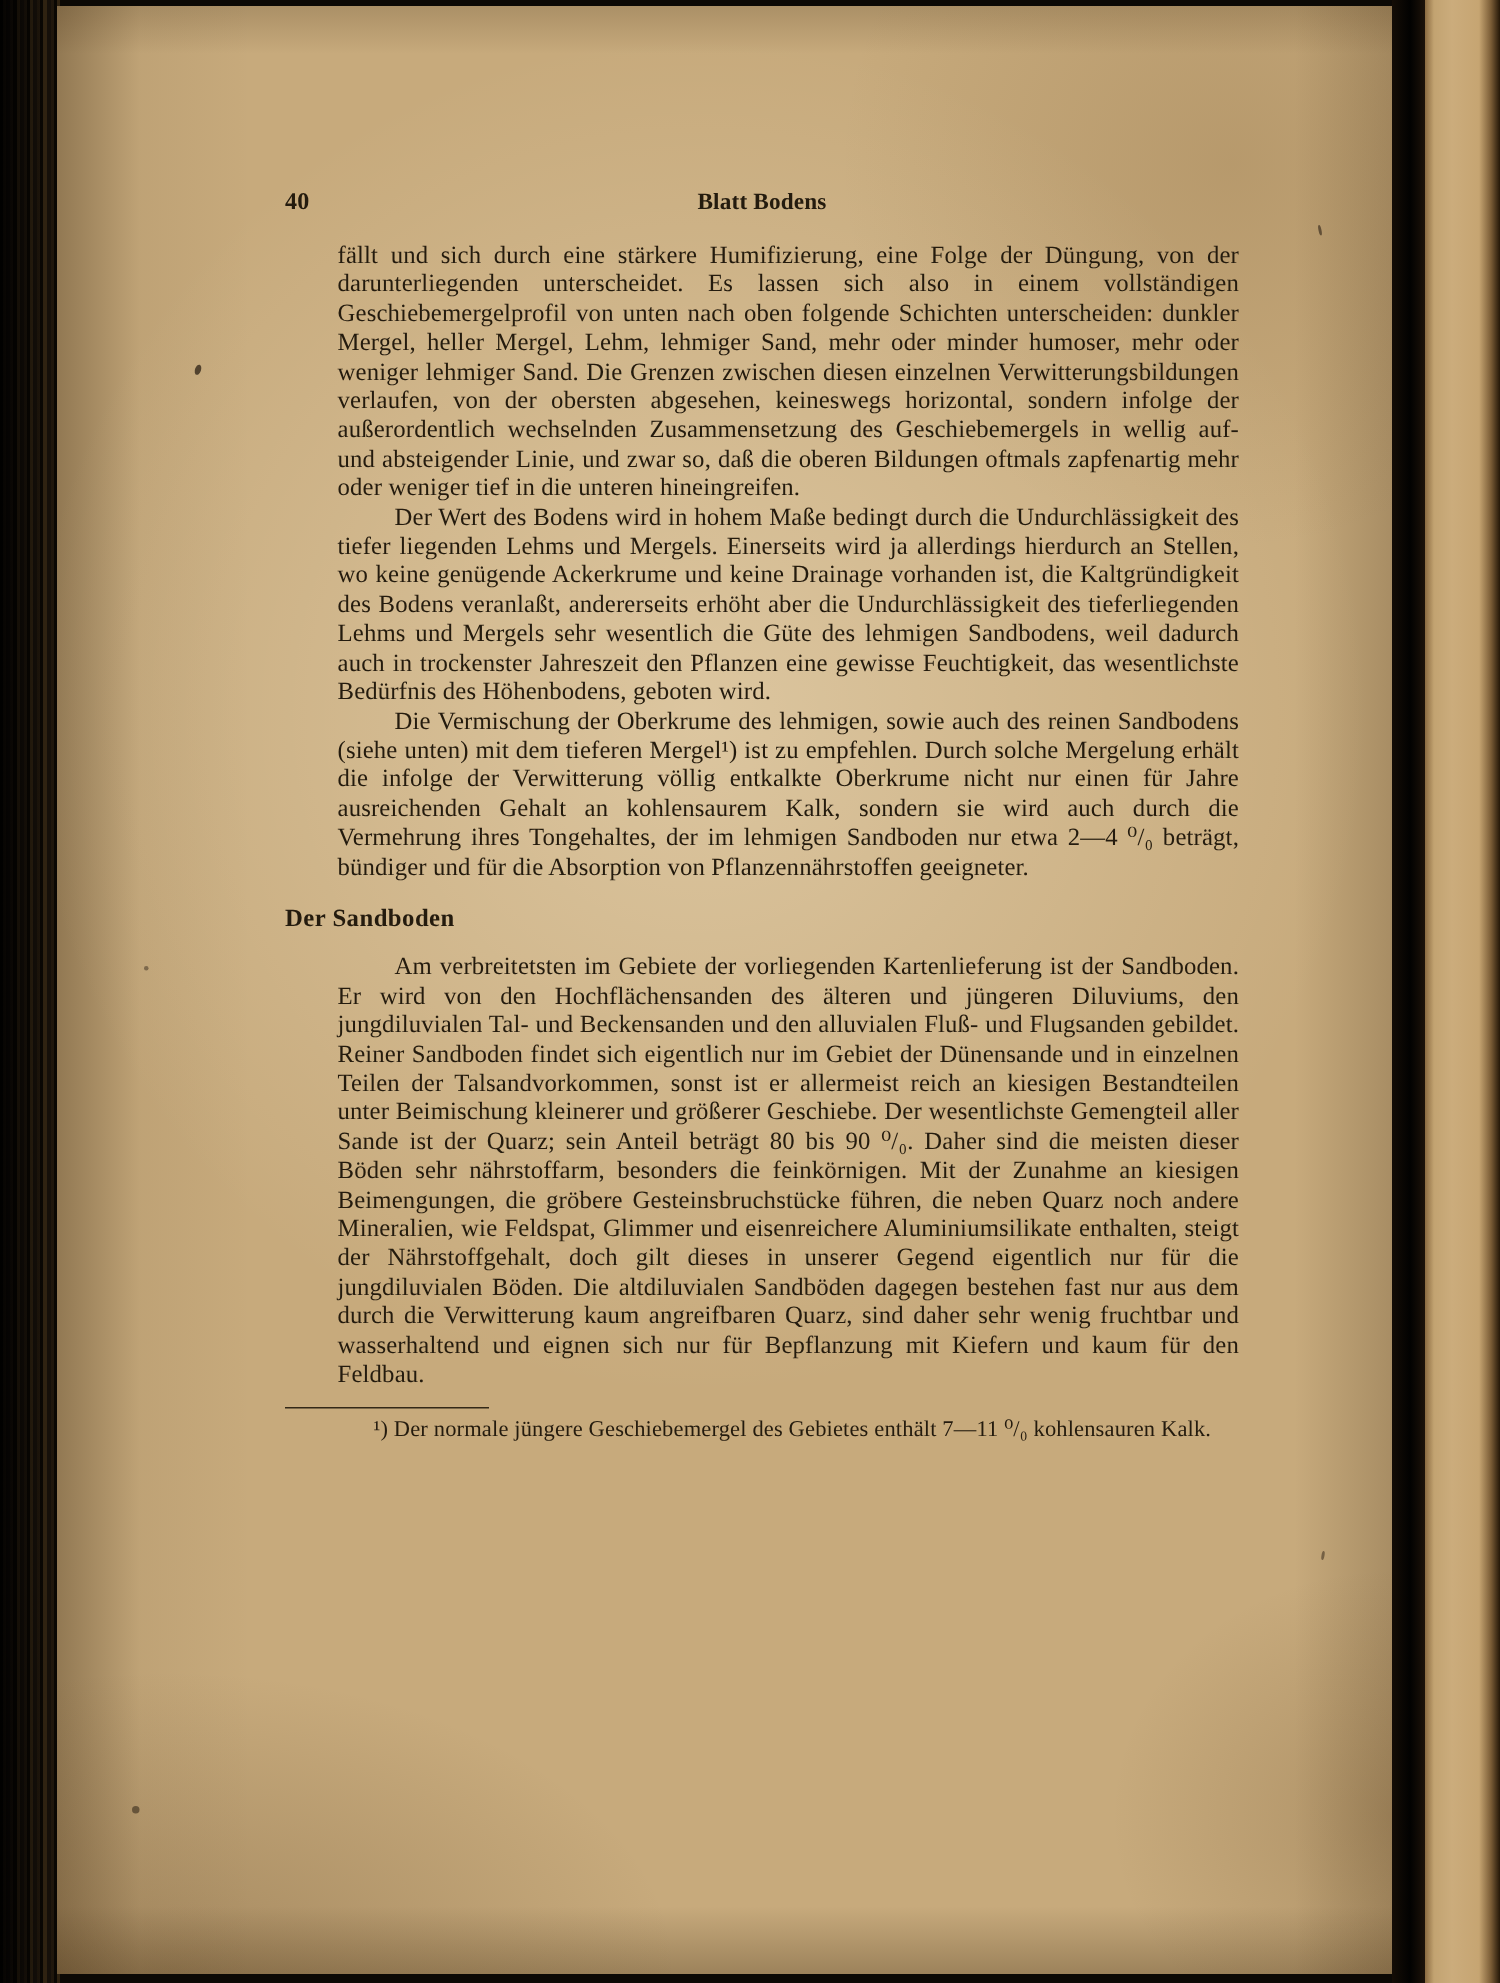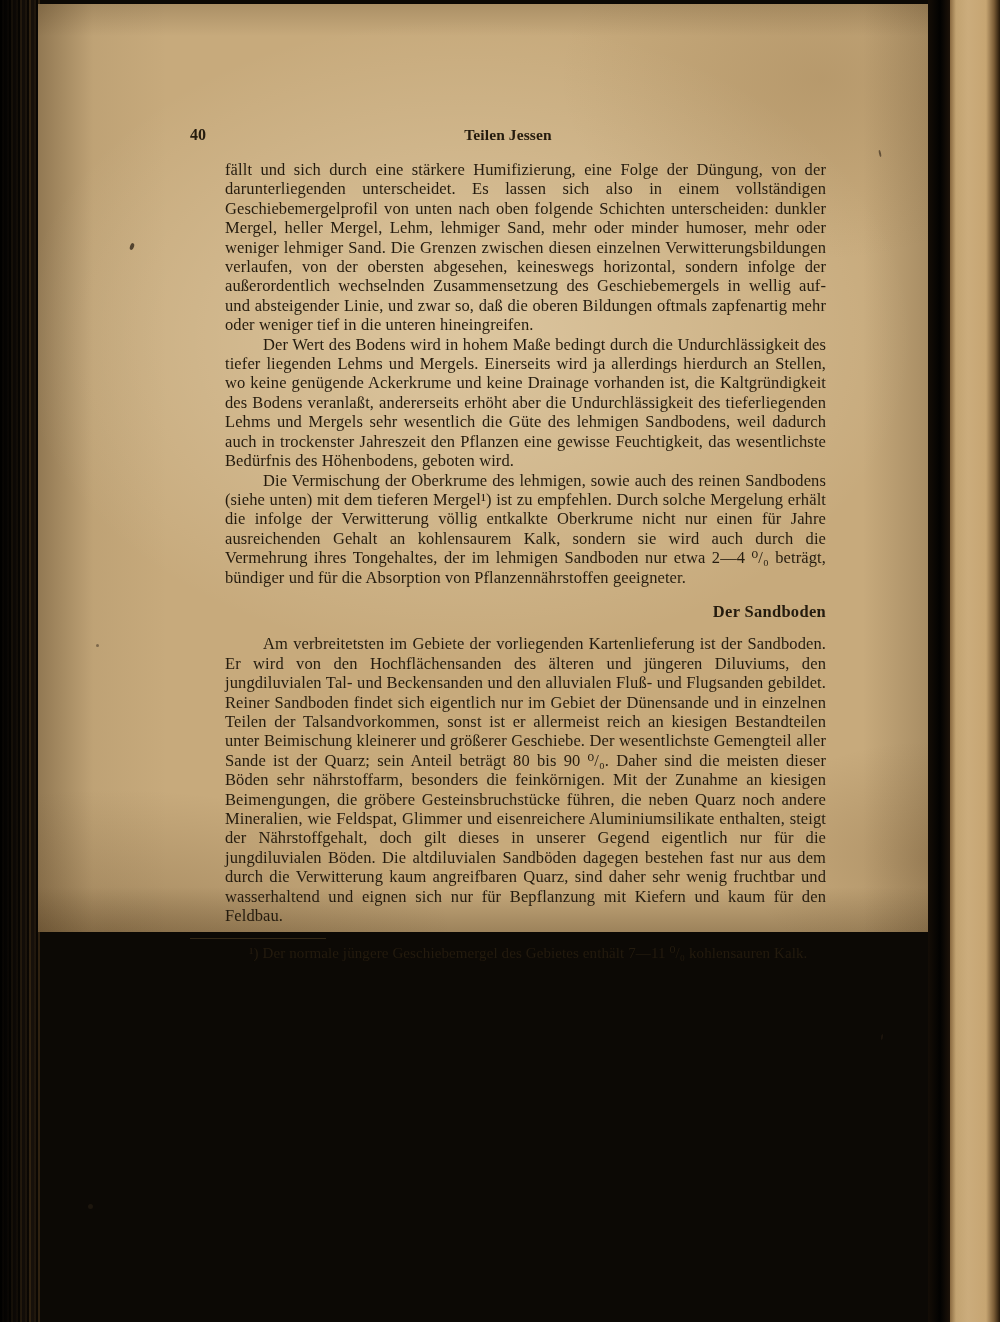--- a/index.html
+++ b/index.html
@@ -22,21 +22,21 @@
       linear-gradient(90deg, rgba(0,0,0,.92), rgba(0,0,0,0) 75%),
       repeating-linear-gradient(90deg,
         #0a0703 0 2px,
         rgba(74,54,26,.55) 2px 4px,
         #16100a 4px 7px,
         rgba(58,42,22,.4) 7px 9px);
   }
 
   
   .page {
-    position: absolute; left: 38px; top: 4px; width: 890px; height: 928px;
+    position: absolute; left: 38px; top: 4px; width: 890px; height: 1312px;
     background-color: #c7aa7c;
     background-image:
       radial-gradient(ellipse 70% 48% at 48% 36%, rgba(255,244,218,.38), rgba(255,244,218,0) 72%),
       radial-gradient(ellipse 42% 28% at 88% 8%,  rgba(110,78,36,.18), rgba(110,78,36,0) 70%),
       radial-gradient(ellipse 55% 22% at 8% 100%, rgba(80,55,25,.28), rgba(80,55,25,0) 70%),
       radial-gradient(ellipse 30% 18% at 100% 92%, rgba(90,62,28,.22), rgba(90,62,28,0) 70%),
       linear-gradient(90deg,  rgba(58,39,15,.38), rgba(58,39,15,.06) 55px, rgba(58,39,15,0) 130px),
       linear-gradient(270deg, rgba(58,39,15,.22), rgba(58,39,15,0) 65px),
       linear-gradient(0deg,   rgba(58,39,15,.30), rgba(58,39,15,0) 45px),
       linear-gradient(180deg, rgba(58,39,15,.20), rgba(58,39,15,0) 32px);
@@ -73,21 +73,21 @@
   .textblock p {
     text-indent: 38px;
     text-align: justify;
     hyphens: auto;
     margin-left: 35px;
     -webkit-hyphens: auto;
   }
   .textblock p.continue { text-indent: 0; }
 
   h2.section-heading {
-    text-align: right;
+    text-align: left;
     font-size: 16.5px;
     font-weight: bold;
     margin: 15px 0 13px 0;
     letter-spacing: 0.3px;
   }
 
   .footnote { margin-top: 13px; font-size: 15px; line-height: 16.6px; }
   .footnote-rule { width: 136px; border-top: 1.6px solid #332817; margin-bottom: 6px; }
   .footnote p { text-indent: 24px; hyphens: auto; -webkit-hyphens: auto; }
 
@@ -111,21 +111,21 @@
     <span class="speck s1"></span>
     <span class="speck s2"></span>
     <span class="speck s3"></span>
     <span class="speck s4"></span>
     <span class="speck s5"></span>
 
     <div class="textblock">
 
       <div class="running-head">
         <span class="pagenum">40</span>
-        <span class="running-title">Teilen Jessen</span>
+        <span class="running-title">Blatt Bodens</span>
       </div>
 
       <p class="continue">fällt und sich durch eine stärkere Humifizierung, eine Folge der Düngung, von der darunterliegenden unterscheidet. Es lassen sich also in einem vollständigen Geschiebemergelprofil von unten nach oben folgende Schichten unterscheiden: dunkler Mergel, heller Mergel, Lehm, lehmiger Sand, mehr oder minder humoser, mehr oder weniger lehmiger Sand. Die Grenzen zwischen diesen einzelnen Verwitterungsbildungen verlaufen, von der obersten abgesehen, keineswegs horizontal, sondern infolge der außerordentlich wechselnden Zusammensetzung des Geschiebemergels in wellig auf- und absteigender Linie, und zwar so, daß die oberen Bildungen oftmals zapfenartig mehr oder weniger tief in die unteren hineingreifen.</p>
       <p>Der Wert des Bodens wird in hohem Maße bedingt durch die Undurchlässigkeit des tiefer liegenden Lehms und Mergels. Einerseits wird ja allerdings hierdurch an Stellen, wo keine genügende Ackerkrume und keine Drainage vorhanden ist, die Kaltgründigkeit des Bodens veranlaßt, andererseits erhöht aber die Undurchlässigkeit des tieferliegenden Lehms und Mergels sehr wesentlich die Güte des lehmigen Sandbodens, weil dadurch auch in trockenster Jahreszeit den Pflanzen eine gewisse Feuchtigkeit, das wesentlichste Bedürfnis des Höhenbodens, geboten wird.</p>
       <p>Die Vermischung der Oberkrume des lehmigen, sowie auch des reinen Sandbodens (siehe unten) mit dem tieferen Mergel¹) ist zu empfehlen. Durch solche Mergelung erhält die infolge der Verwitterung völlig entkalkte Oberkrume nicht nur einen für Jahre ausreichenden Gehalt an kohlensaurem Kalk, sondern sie wird auch durch die Vermehrung ihres Tongehaltes, der im lehmigen Sandboden nur etwa 2—4 ⁰/₀ beträgt, bündiger und für die Absorption von Pflanzennährstoffen geeigneter.</p>
 
       <h2 class="section-heading">Der Sandboden</h2>
 
       <p>Am verbreitetsten im Gebiete der vorliegenden Kartenlieferung ist der Sandboden. Er wird von den Hochflächensanden des älteren und jüngeren Diluviums, den jungdiluvialen Tal- und Beckensanden und den alluvialen Fluß- und Flugsanden gebildet. Reiner Sandboden findet sich eigentlich nur im Gebiet der Dünensande und in einzelnen Teilen der Talsandvorkommen, sonst ist er allermeist reich an kiesigen Bestandteilen unter Beimischung kleinerer und größerer Geschiebe. Der wesentlichste Gemengteil aller Sande ist der Quarz; sein Anteil beträgt 80 bis 90 ⁰/₀. Daher sind die meisten dieser Böden sehr nährstoffarm, besonders die feinkörnigen. Mit der Zunahme an kiesigen Beimengungen, die gröbere Gesteinsbruchstücke führen, die neben Quarz noch andere Mineralien, wie Feldspat, Glimmer und eisenreichere Aluminiumsilikate enthalten, steigt der Nährstoffgehalt, doch gilt dieses in unserer Gegend eigentlich nur für die jungdiluvialen Böden. Die altdiluvialen Sandböden dagegen bestehen fast nur aus dem durch die Verwitterung kaum angreifbaren Quarz, sind daher sehr wenig fruchtbar und wasserhaltend und eignen sich nur für Bepflanzung mit Kiefern und kaum für den Feldbau.</p>
 

